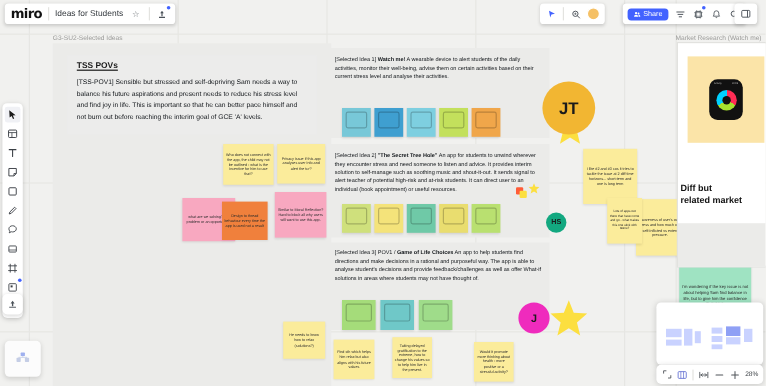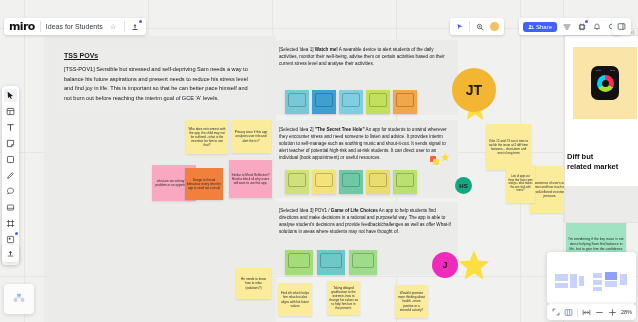--- a/index.html
+++ b/index.html
@@ -9,21 +9,21 @@
     background:#f2f2f0;
     position:relative;
     -webkit-font-smoothing:antialiased;
   }
   
   #canvas{position:absolute;inset:0;background:#f1f1ef;}
   .gridline-v{position:absolute;top:0;bottom:0;width:1px;background:#e6e6e3;}
   .gridline-h{position:absolute;left:0;right:0;height:1px;background:#e6e6e3;}
 
   
-  #topbar{position:absolute;left:0;top:15px;width:638px;height:22px;z-index:60;pointer-events:none;}
+  #topbar{position:absolute;left:0;top:0;width:638px;height:22px;z-index:60;pointer-events:none;}
   .bar-chip{
     position:absolute;top:3px;height:17px;background:#fff;border-radius:3px;
     box-shadow:0 1px 3px rgba(0,0,0,.16);display:flex;align-items:center;pointer-events:auto;
   }
   #chip-left{left:4px;padding:0 5px;gap:5px;}
   .miro-logo{font-family:"DejaVu Sans",sans-serif;font-weight:700;font-size:11px;color:#111;letter-spacing:-.6px;line-height:1;}
   .vsep{width:1px;height:11px;background:#e3e3e0;}
   .board-title{font-size:7px;color:#33383d;white-space:nowrap;}
   .mini-ico{width:11px;height:11px;display:flex;align-items:center;justify-content:center;font-size:7px;color:#6b7075;position:relative;}
   #chip-mid{left:450px;padding:0 4px;gap:4px;}

